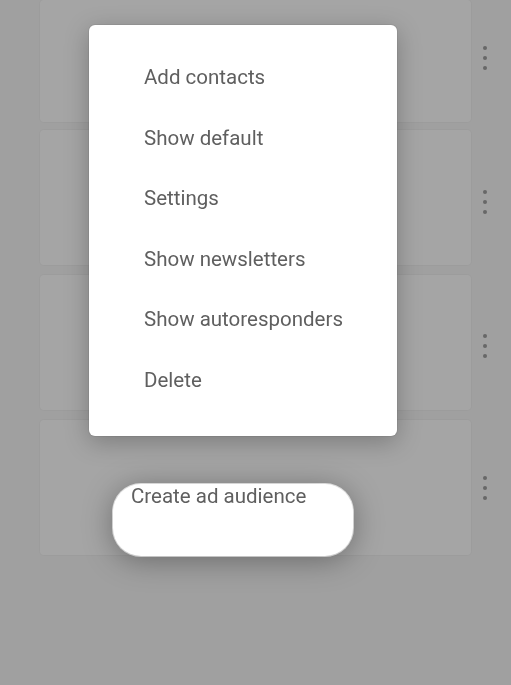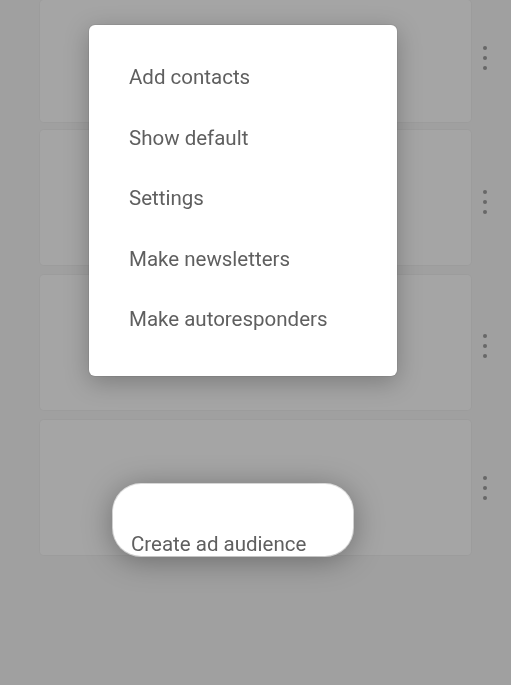--- a/index.html
+++ b/index.html
@@ -72,34 +72,35 @@
     padding: 22px 0 26px 0;
     box-sizing: border-box;
   }
   .menu-item {
     font-size: 20.5px;
     line-height: 1;
     color: #5f5f5f;
     padding: 20px 40px;
     cursor: pointer;
     white-space: nowrap;
+    margin-left: 15px;
   }
 
   
   .callout {
     position: absolute;
     left: 113px;
     top: 484px;
     width: 240px;
     height: 72px;
     background: #ffffff;
     border-radius: 28px;
     box-shadow: 0 4px 30px rgba(0,0,0,0.35), 0 0 0 1px rgba(255,255,255,0.9);
     display: flex;
-    align-items: flex-end;
+    align-items: flex-start;
     padding-left: 18px;
     box-sizing: border-box;
     font-size: 20.5px;
     color: #5f5f5f;
     cursor: pointer;
   }
 </style>
 </head>
 <body>
 
@@ -130,19 +131,20 @@
       <span></span>
     </div>
 </div>
 
 <div class="scrim"></div>
 
 <div class="menu">
   <div class="menu-item">Add contacts</div>
   <div class="menu-item">Show default</div>
   <div class="menu-item">Settings</div>
-  <div class="menu-item">Make newsletters</div>
-  <div class="menu-item">Make autoresponders</div>
+  <div class="menu-item">Show newsletters</div>
+  <div class="menu-item">Show autoresponders</div>
+  <div class="menu-item">Delete</div>
 </div>
 
 <div class="callout">
   <span>Create ad audience</span>
 </div>
 
 </body></html>

